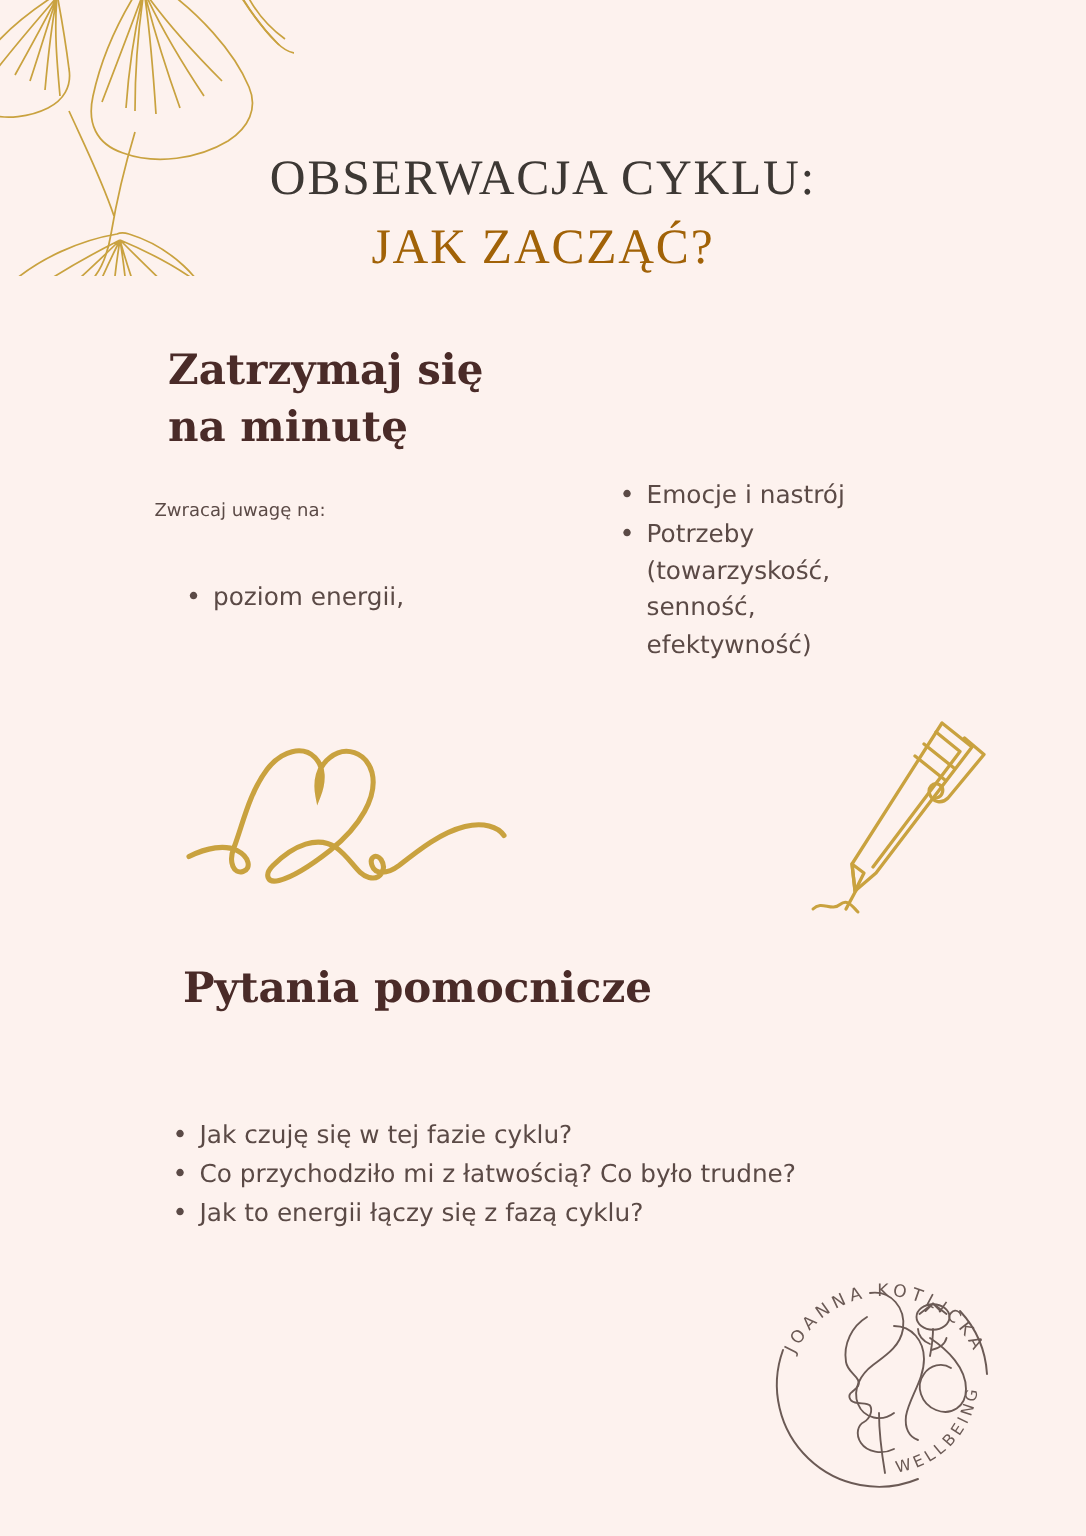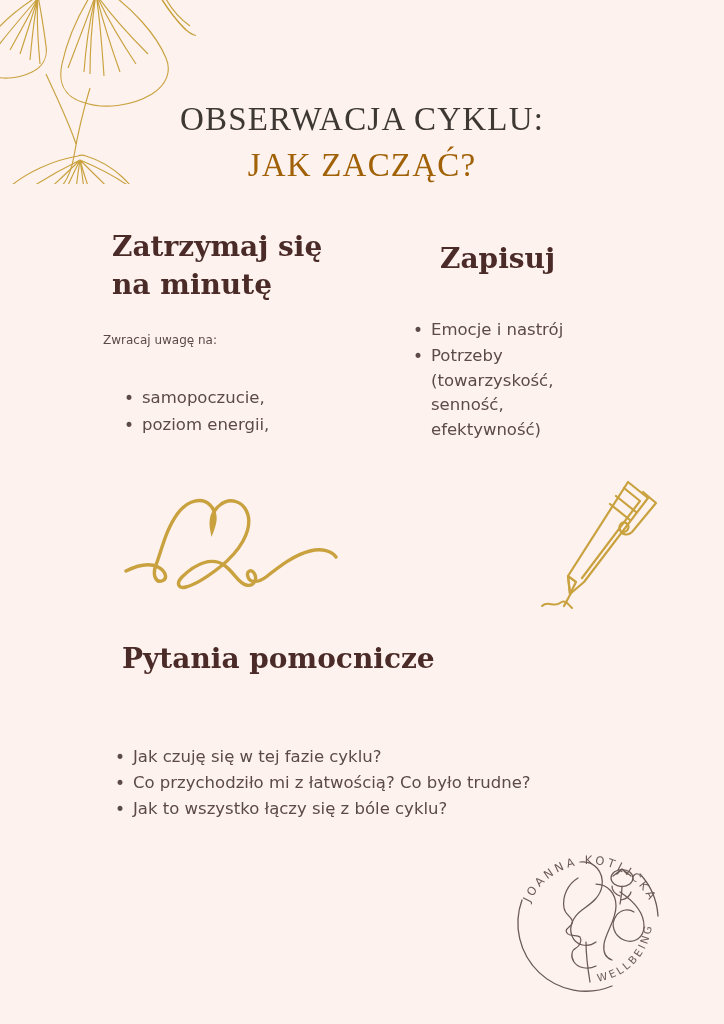--- a/index.html
+++ b/index.html
@@ -214,27 +214,23 @@
   </div>
 
   <div class="heading-stop col-heading">
     <div>Zatrzymaj się</div>
     <div>na minutę</div>
   </div>
 
   <div class="lead-text">Zwracaj uwagę na:</div>
 
   <ul class="bullets list-left">
-    <li>samopoczucie,</li>
     <li> poziom energii,</li>
   </ul>
 
-  <div class="heading-write col-heading">
-    <div>Zapisuj</div>
-  </div>
 
   <ul class="bullets list-right">
     <li>Emocje i nastrój</li>
     <li>Potrzeby (towarzyskość, senność, efektywność)</li>
   </ul>
 
   <svg class="heart-doodle" viewBox="0 0 215 112" fill="none" xmlns="http://www.w3.org/2000/svg">
     <path d="M2 86 C14 80 26 78 34 82 C42 86 44 94 38 96 C32 98 28 90 32 80
              C38 64 42 44 54 28 C64 15 78 12 86 20 C92 26 92 36 88 46
              C86 36 88 26 96 20 C106 12 120 16 124 30 C128 46 116 66 96 82
@@ -263,21 +259,21 @@
     <path d="M2 136 C8 130 14 138 20 133 C25 129 28 134 32 138" stroke="#C9A23F" stroke-width="2" stroke-linecap="round" fill="none"></path>
   </svg>
 
   <div class="heading-questions col-heading">
     <div>Pytania pomocnicze</div>
   </div>
 
   <ul class="bullets list-questions">
     <li>Jak czuję się w tej fazie cyklu?</li>
     <li>Co przychodziło mi z łatwością? Co było trudne?</li>
-    <li>Jak to wszystko łączy się z bóle cyklu?</li>
+    <li>Jak to energii łączy się z fazą cyklu?</li>
   </ul>
 
   <svg class="logo-badge" viewBox="0 0 162 162" fill="none" xmlns="http://www.w3.org/2000/svg">
     <defs>
       <path id="arcTop" d="M 16 92 A 66 66 0 0 1 148 92" fill="none"></path>
       <path id="arcBottom" d="M 20 82 A 62 62 0 0 0 144 82" fill="none"></path>
     </defs>
 
     <g stroke="#6B5A55" stroke-width="1.3" fill="none" stroke-linecap="round">
       <path d="M 14 62 A 68 68 0 0 0 104 148"></path>

